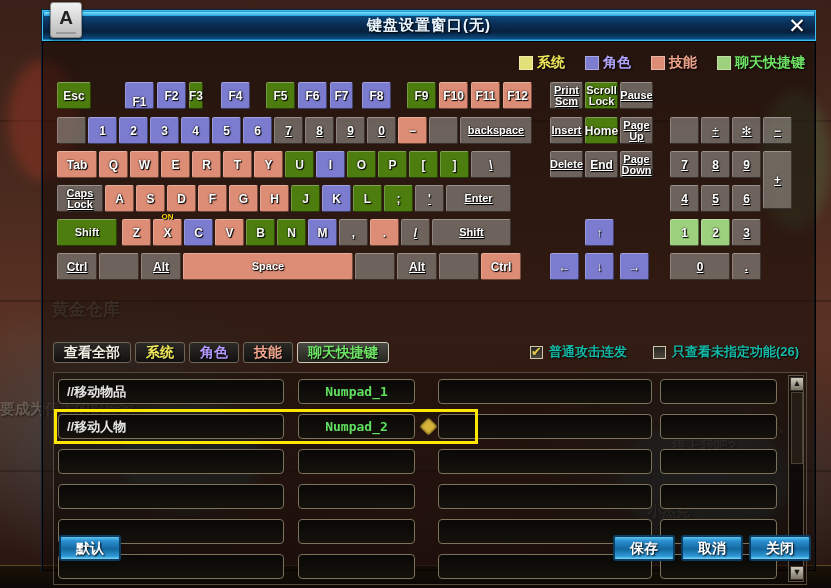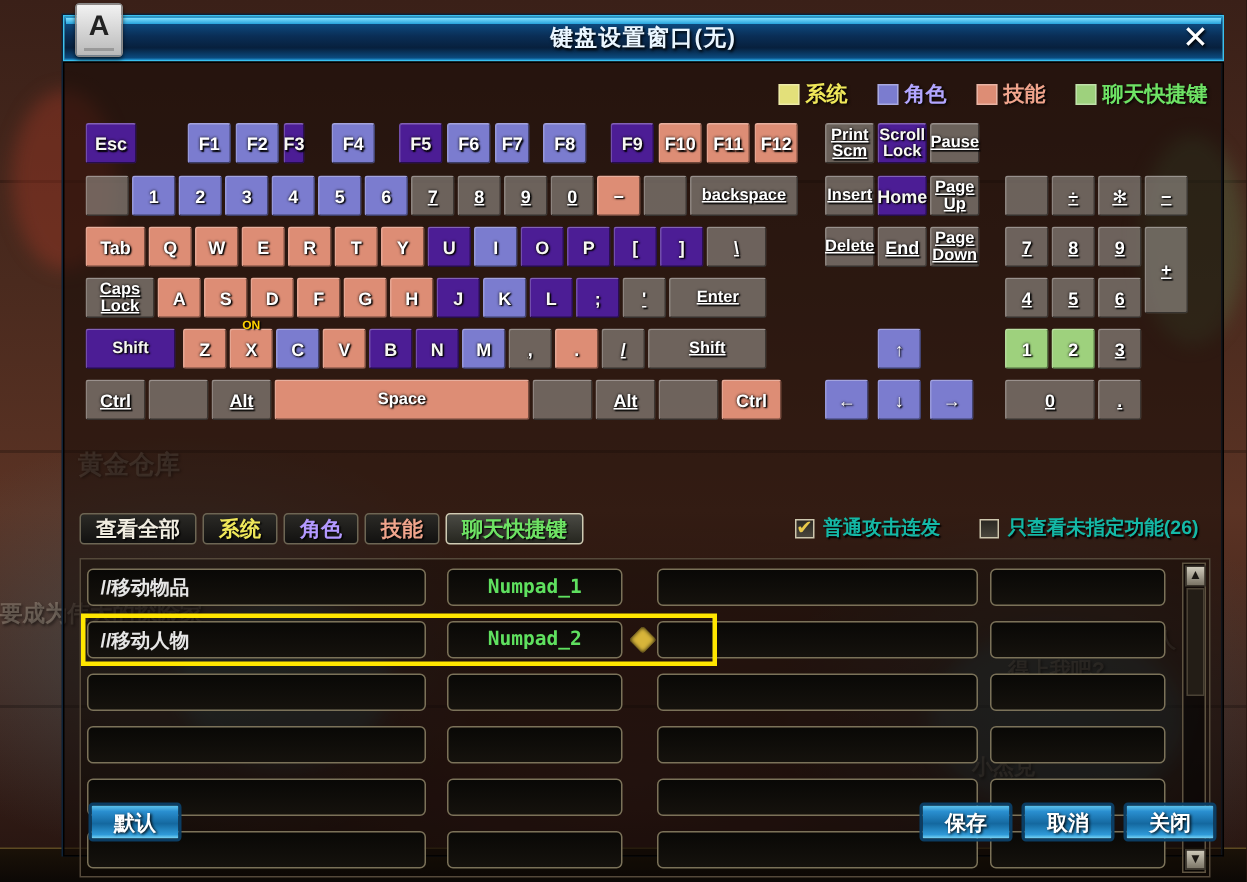--- a/index.html
+++ b/index.html
@@ -56,21 +56,21 @@
   .key{position:absolute;box-sizing:border-box;border-radius:2px;
        color:#fff;font-size:12px;font-weight:bold;text-align:center;
        text-shadow:1px 1px 1px #000,0 0 2px #000;
        display:flex;align-items:center;justify-content:center;
        border-top:1px solid rgba(255,255,255,.30);
        border-left:1px solid rgba(255,255,255,.22);
        border-right:1px solid rgba(0,0,0,.45);
        border-bottom:1px solid rgba(0,0,0,.5);
        line-height:1.0;cursor:pointer;}
   .key.two{flex-direction:column;gap:0px;font-size:11px;}
-  .k-sys  {background:#4c1d95;color:#f7f7f2;}
+  .k-sys  {background:#4d7c0f;color:#f7f7f2;}
   .k-char {background:#7b7ccf;}
   .k-skill{background:#dd8d75;}
   .k-chat {background:#9ed17d;}
   .k-none {background:rgba(150,146,138,.62);text-decoration:underline;}
   .onbadge{position:absolute;top:-7px;left:50%;transform:translateX(-50%);
       color:#ffd200;font-size:8px;font-weight:bold;text-shadow:1px 1px 1px #000;}
 
   
   #tabs{position:absolute;left:10px;top:300px;display:flex;gap:4px;}
   .tab{height:21px;padding:0 10px;box-sizing:border-box;
@@ -184,21 +184,21 @@
         <div class="lg">
           <span class="sw" style="background: rgb(158, 209, 125);"></span>
           <span style="color: rgb(110, 226, 100);">聊天快捷键</span>
         </div>
       </div>
 
     <div id="kb">
         <div class="key k-sys" style="left: 0px; top: 0px; width: 34px; height: 27px;">
           <span>Esc</span>
         </div>
-        <div class="key k-char" style="left: 68px; top: 0px; width: 29px; height: 27px;">
+        <div class="key k-char" style="left: 68px; top: 0px; width: 29px; height: 27px; align-items: flex-end;">
           <span>F1</span>
         </div>
         <div class="key k-char" style="left: 100px; top: 0px; width: 29px; height: 27px;">
           <span>F2</span>
         </div>
         <div class="key k-sys" style="left: 132px; top: 0px; width: 14px; height: 27px; text-align: right;">
           <span>F3</span>
         </div>
         <div class="key k-char" style="left: 164px; top: 0px; width: 29px; height: 27px;">
           <span>F4</span>

